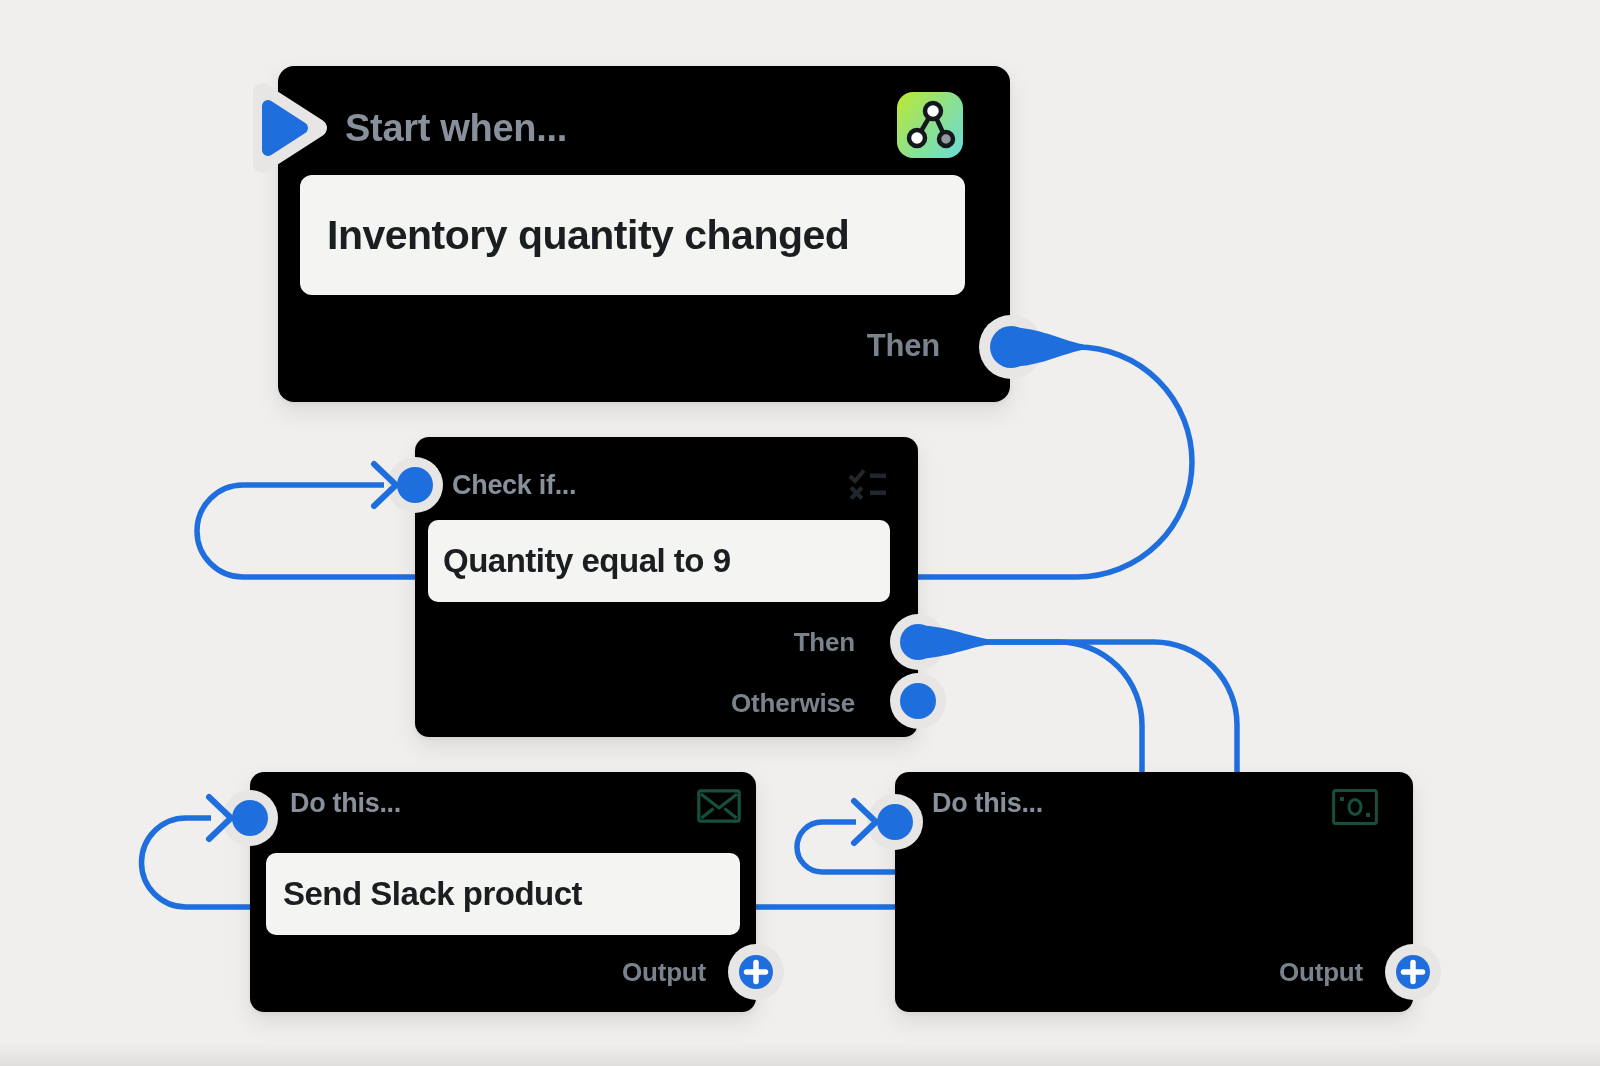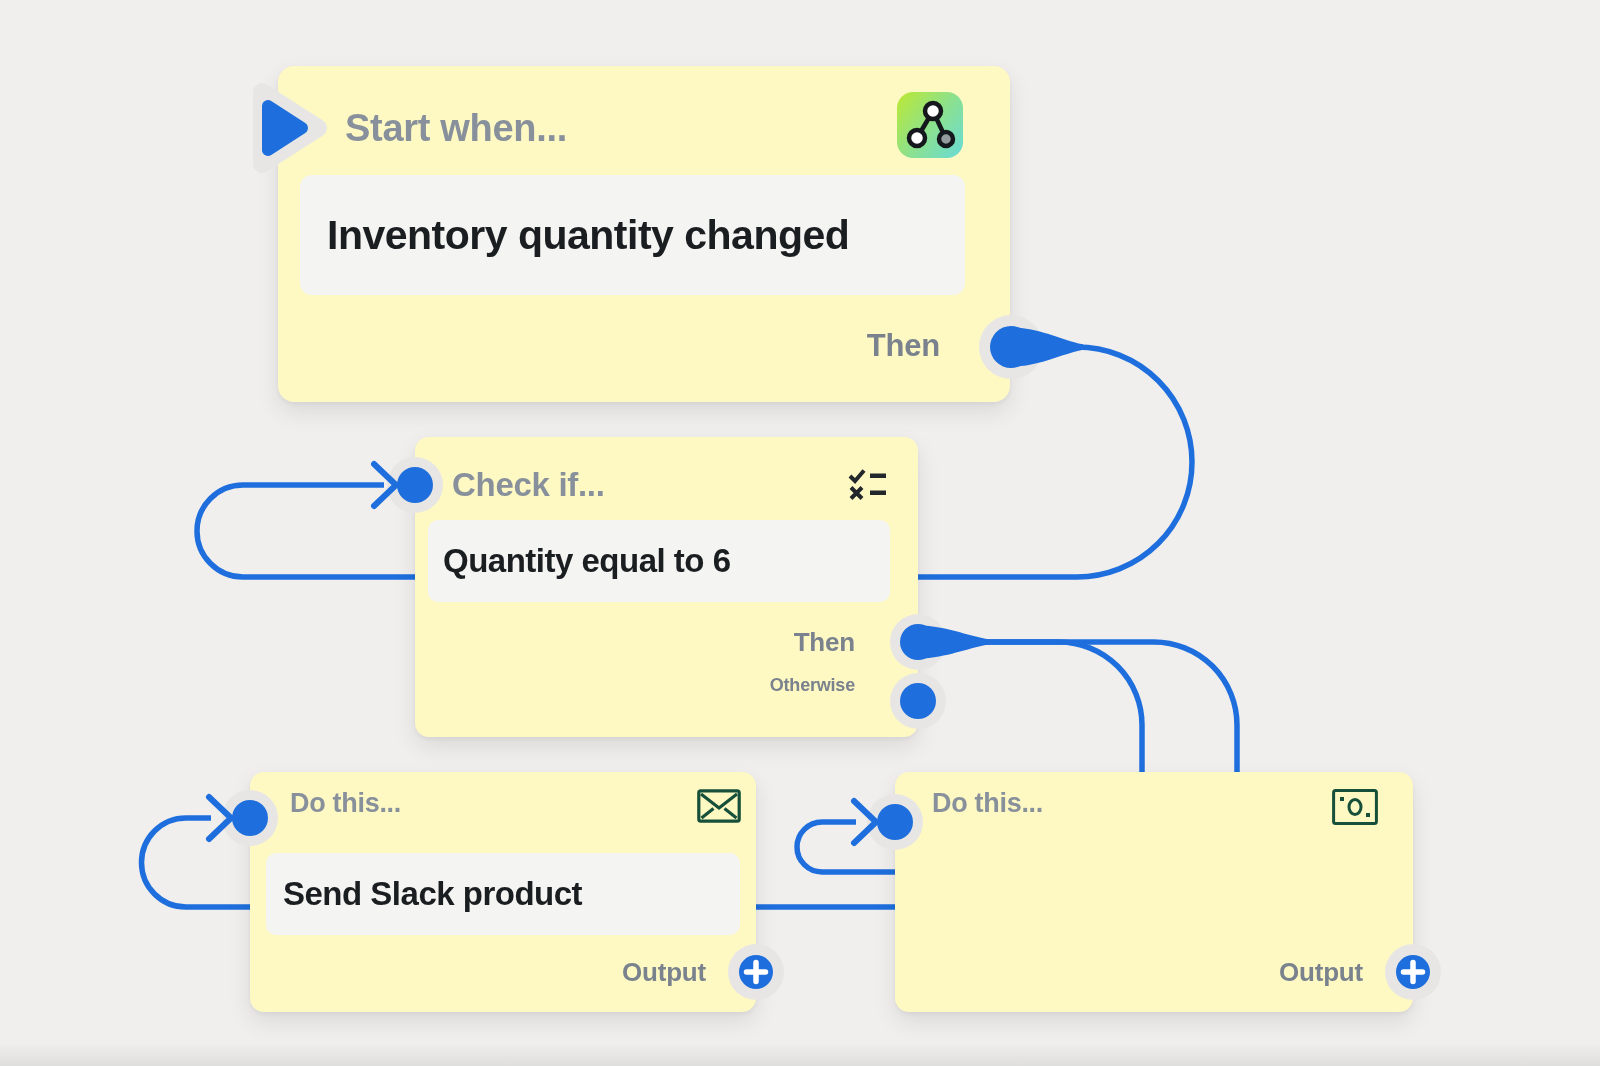--- a/index.html
+++ b/index.html
@@ -5,21 +5,21 @@
   html,body{margin:0;padding:0;}
   body{
     width:1600px;height:1066px;overflow:hidden;
     background:#f0efee;
     font-family:"Liberation Sans","DejaVu Sans",sans-serif;
     position:relative;
   }
   #canvas{position:absolute;inset:0;width:1600px;height:1066px;}
   .layer{position:absolute;left:0;top:0;pointer-events:none;}
   .card{
-    position:absolute;background:#fef9c3;border-radius:16px;
+    position:absolute;background:#000000;border-radius:16px;
     box-shadow:0 2px 4px rgba(0,0,0,.05),0 10px 24px rgba(0,0,0,.09);
     z-index:2;
   }
   .hdr{
     position:absolute;color:#87909b;font-weight:600;letter-spacing:-.3px;
     white-space:nowrap;
   }
   .bodybox{
     position:absolute;background:#f4f4f3;border-radius:12px;
   }
@@ -68,36 +68,36 @@
         </g>
       </svg>
     </div>
     <div class="bodybox" style="left:22px;top:109px;width:665px;height:120px">
       <div class="bodytext" style="left:27px;top:0;font-size:41px;line-height:120px">Inventory quantity changed</div>
     </div>
     <div class="portlabel" style="right:70px;top:262px;font-size:31px;line-height:36px">Then</div>
   </div>
 
   <div class="card" style="left:415px;top:437px;width:503px;height:300px;border-radius:14px">
-    <div class="hdr" style="left:37px;top:32px;font-size:33px;line-height:32px">Check if...</div>
+    <div class="hdr" style="left:37px;top:32px;font-size:27px;line-height:32px">Check if...</div>
     <div class="iconbadge" style="left:433px;top:31px;width:40px;height:32px">
       <svg width="40" height="32" viewBox="0 0 40 32">
         <g stroke="#22272c" stroke-width="4" fill="none">
           <path d="M 2 8 L 7 13 L 16 2.5"></path>
           <path d="M 3 19.5 L 14 30.5 M 14 19.5 L 3 30.5"></path>
         </g>
         <rect x="22" y="5.5" width="16" height="4.5" fill="#22272c"></rect>
         <rect x="22" y="22.5" width="16" height="4.5" fill="#22272c"></rect>
       </svg>
     </div>
     <div class="bodybox" style="left:13px;top:83px;width:462px;height:82px;border-radius:10px">
-      <div class="bodytext" style="left:15px;top:0;font-size:33px;line-height:82px">Quantity equal to 6</div>
+      <div class="bodytext" style="left:15px;top:0;font-size:33px;line-height:82px">Quantity equal to 9</div>
     </div>
     <div class="portlabel" style="right:63px;top:190px;font-size:26px;line-height:30px">Then</div>
-    <div class="portlabel" style="right:63px;top:233px;font-size:18px;line-height:30px">Otherwise</div>
+    <div class="portlabel" style="right:63px;top:251px;font-size:26px;line-height:30px">Otherwise</div>
   </div>
 
   <div class="card" style="left:250px;top:772px;width:506px;height:240px;border-radius:14px">
     <div class="hdr" style="left:40px;top:15px;font-size:27px;line-height:32px">Do this...</div>
     <div class="iconbadge" style="left:447px;top:17px;width:44px;height:34px">
       <svg width="44" height="34" viewBox="0 0 44 34">
         <g stroke="#17503a" stroke-width="3.2" fill="none">
           <rect x="1.8" y="1.8" width="40.4" height="30.4" rx="2"></rect>
           <path d="M 4 5 L 22 19 L 40 5"></path>
           <path d="M 4.5 29 L 16.5 19.5"></path>

